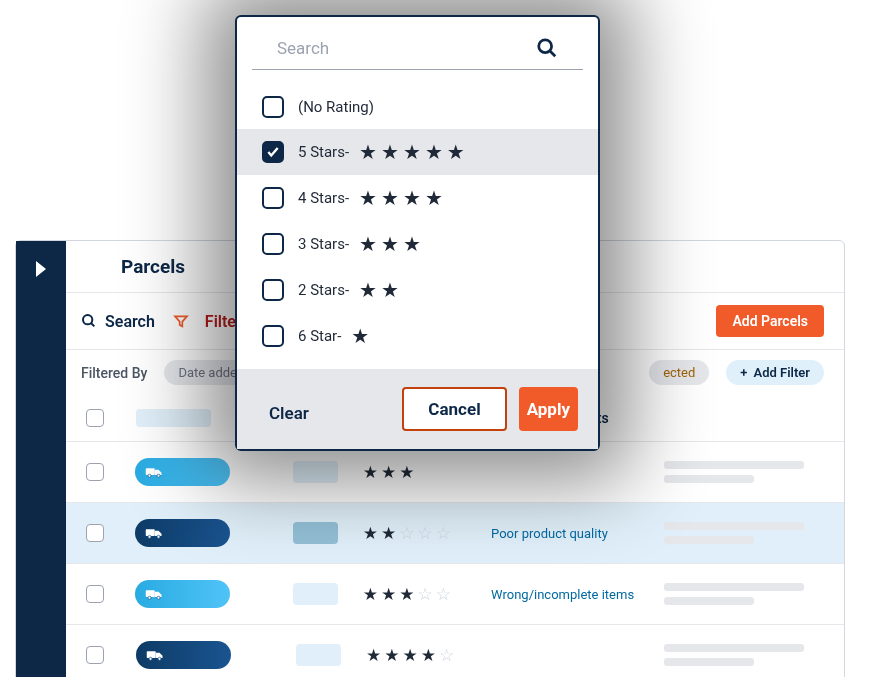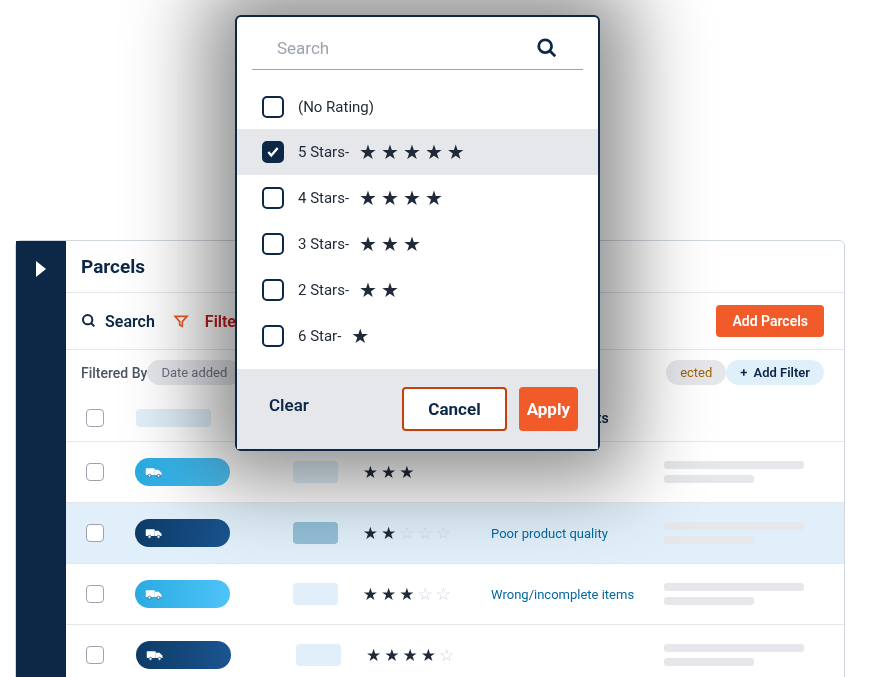--- a/index.html
+++ b/index.html
@@ -27,20 +27,21 @@
     .sidebar-arrow {
       position: absolute;
       top: 18px;
       left: 18px;
       color: #fff;
     }
     
     .panel-header {
       padding: 14px 20px 14px 65px;
       border-bottom: 1px solid #e5e7eb;
+      margin-left: 40px;
     }
     
     .panel-title {
       font-size: 19px;
       font-weight: 700;
       color: #0d2847;
     }
     
     .toolbar {
       padding: 12px 20px 12px 65px;
@@ -77,21 +78,21 @@
       border-radius: 4px;
       font-weight: 600;
       font-size: 14px;
       cursor: pointer;
     }
     
     .filter-row {
       padding: 10px 20px 10px 65px;
       display: flex;
       align-items: center;
-      gap: 0;
+      gap: 17px;
       font-size: 14px;
     }
     
     .filter-label {
       color: #4b5563;
       font-weight: 500;
     }
     
     .filter-pill {
       background: #e5e7eb;
@@ -288,21 +289,21 @@
       display: flex;
       gap: 4px;
       font-size: 20px;
       color: #1f2937;
     }
     
     .modal-footer {
       background: #e5e7eb;
       padding: 18px 20px;
       display: flex;
-      align-items: flex-start;
+      align-items: flex-end;
       gap: 12px;
       justify-content: flex-end;
     }
     
     .btn-clear {
       background: transparent;
       border: none;
       font-size: 17px;
       font-weight: 600;
       color: #0d2847;

